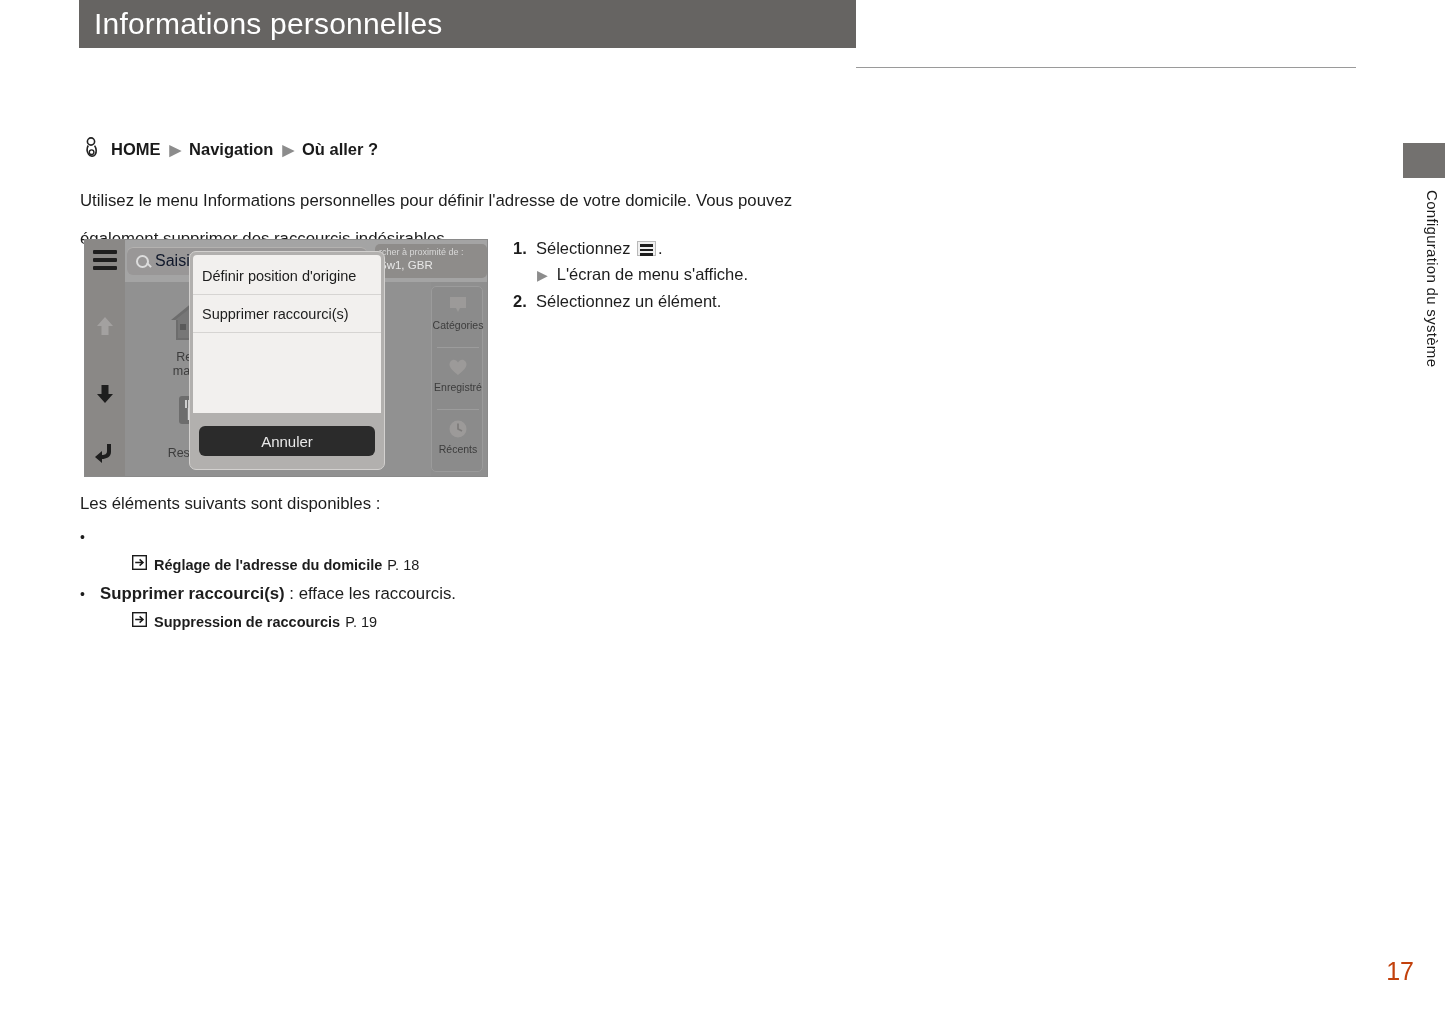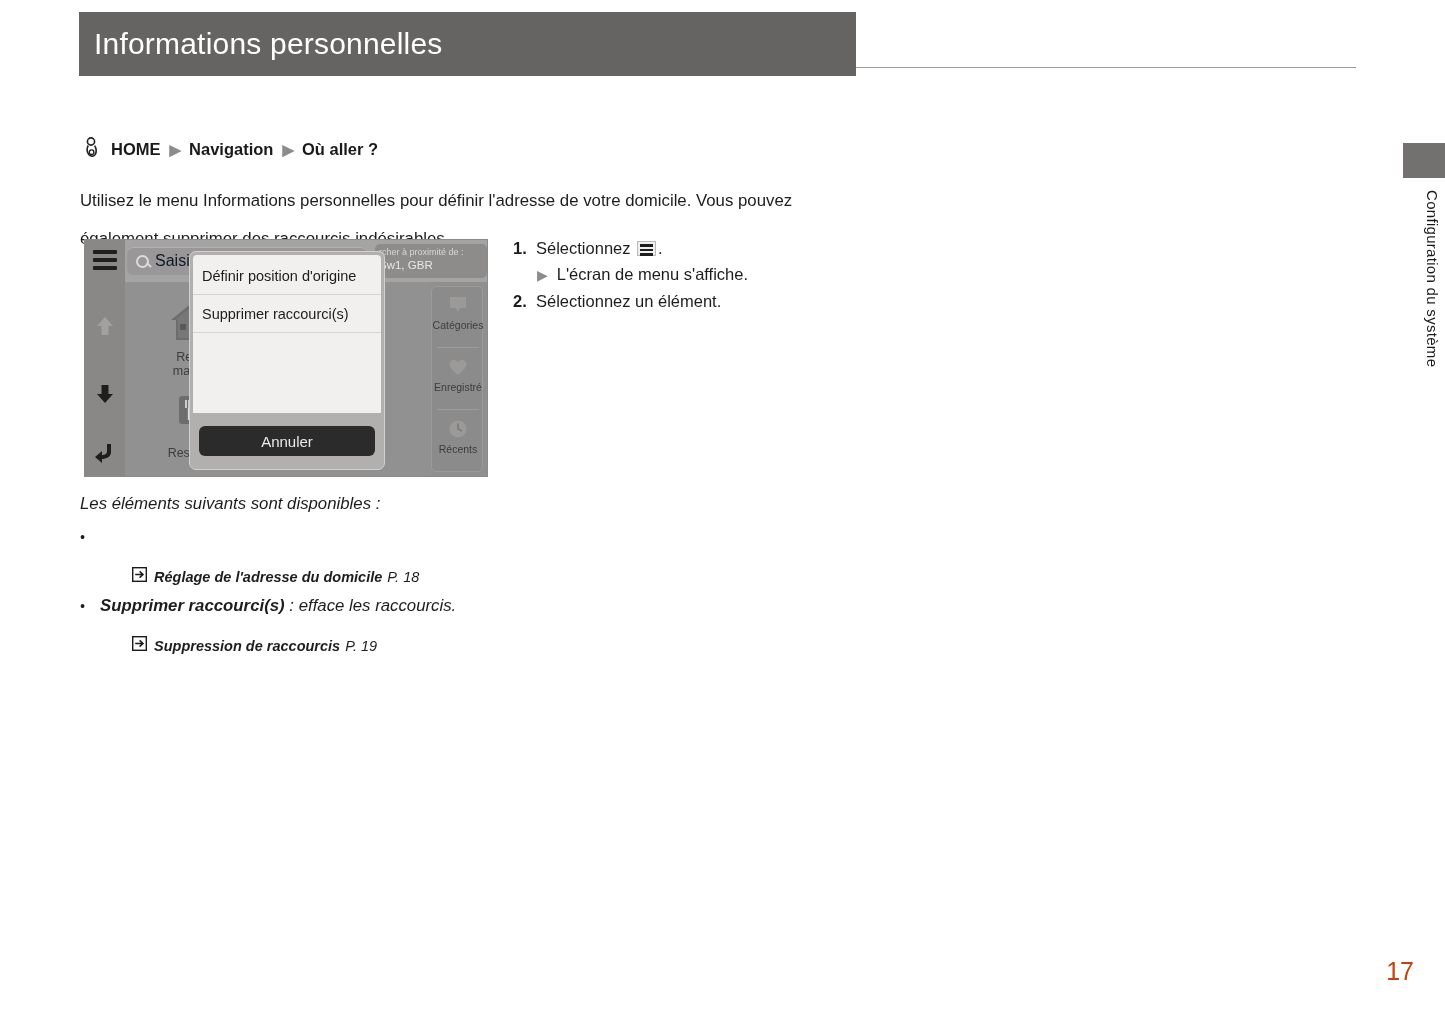--- a/index.html
+++ b/index.html
@@ -7,22 +7,22 @@
     width: 1445px; height: 1018px;
     background: #ffffff;
     font-family: "Liberation Sans", sans-serif;
     color: #1a1a1a;
     overflow: hidden;
   }
   .page { position: relative; width: 1445px; height: 1018px; }
 
   
   .header-bar {
-    position: absolute; left: 79px; top: 12px;
-    width: 777px; height: 64px;
+    position: absolute; left: 79px; top: 0;
+    width: 777px; height: 48px;
     background: #666462;
     display: flex; align-items: center;
   }
   .header-title {
     color: #ffffff;
     font-size: 30px;
     font-weight: 400;
     letter-spacing: .2px;
     padding-left: 15px;
     font-family: "Liberation Sans", sans-serif;
@@ -166,26 +166,26 @@
   .sub-arrow { color:#8c8c8c; font-size: 14px; margin-right: 9px; }
   .inline-ham {
     display:inline-block; width: 19px; height: 15px; vertical-align: -2px;
     background: #f0f0f0; border: 1px solid #b9b9b9; padding: 2px 2px;
     margin: 0 2px;
   }
   .inline-ham i { display:block; height:2.6px; background:#1d1d1d; margin-bottom:2px; }
   .inline-ham i:last-child { margin-bottom:0; }
 
   
-  .bottom { position: absolute; left: 80px; top: 490px; width: 760px; font-size: 16.8px; color:#1d1d1d;font-style:italic; }
+  .bottom { position: absolute; left: 80px; top: 490px; width: 760px; font-size: 16.8px; color:#1d1d1d; }
   .lead { line-height: 27px; }
   .bullet-row { display:flex; align-items: baseline; line-height: 27px; margin-top: 7px; }
   .dot { width: 20px; flex:none; font-size: 14px; }
   .b-term { font-weight: bold; }
-  .ref-row { display:flex; align-items: baseline; padding-left: 52px; margin-top: 16px; font-size: 14.5px; }
+  .ref-row { display:flex; align-items: baseline; padding-left: 52px; margin-top: 4px; font-size: 14.5px; }
   .ref-icon {
     display:inline-block; width: 15px; height: 15px; flex:none;
     margin-right: 7px; position: relative; vertical-align: -1px;
   }
   .ref-title { font-weight: bold; }
   .ref-page { font-weight: normal; margin-left: 5px; }
 
   
   .pageno {
     position: absolute; right: 31px; bottom: 32px;

